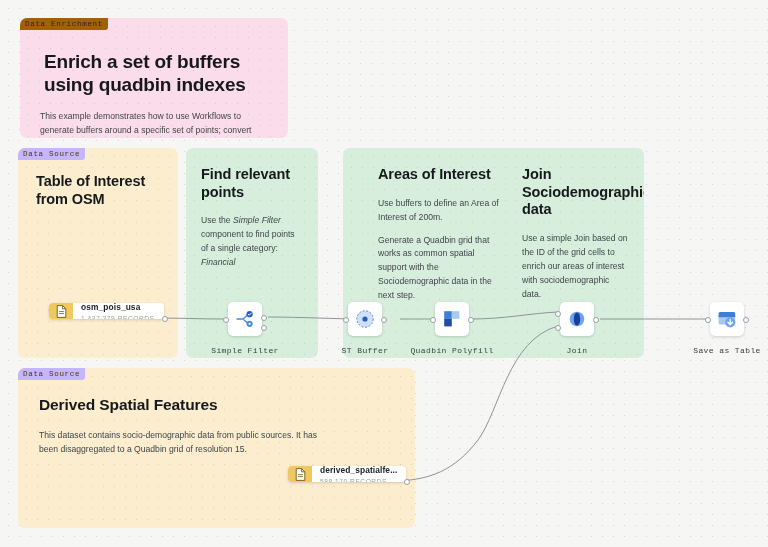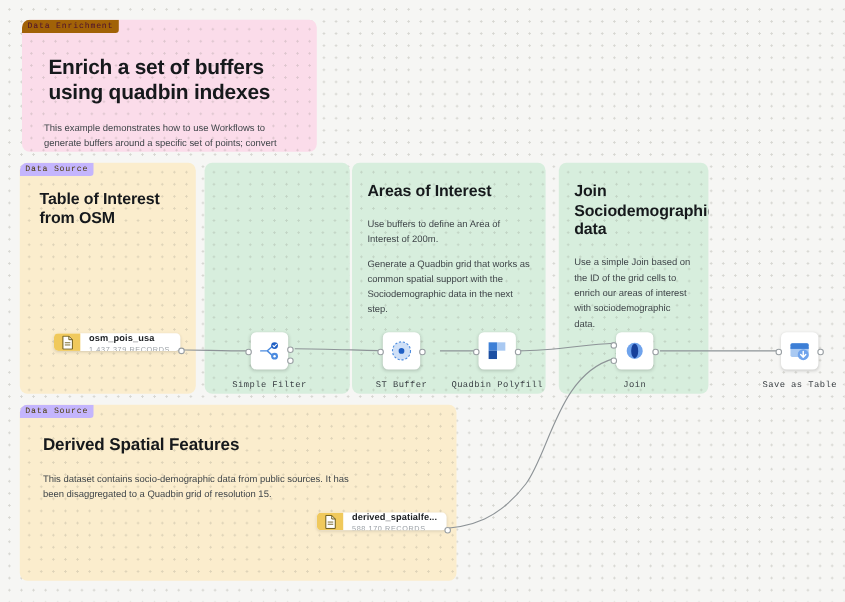--- a/index.html
+++ b/index.html
@@ -192,23 +192,27 @@
   <div class="panel panel-yellow" style="left:18px; top:148px; width:160px; height:210px;">
     <div class="panel-dots"></div>
     <div class="tag tag-yellow">Data Source</div>
     <div class="panel-inner" style="padding:25px 18px 0 18px;">
       <h2 class="ptitle-sm">Table of Interest from OSM</h2>
     </div>
   </div>
 
   <div class="panel panel-green" style="left:186px; top:148px; width:132px; height:210px;">
     <div class="panel-dots"></div>
-  </div>
-
-  <div class="panel panel-green" style="left:320px; top:148px; width:176px; height:210px;">
+    <div class="panel-inner" style="padding:18px 15px 0 15px;">
+      <h2 class="ptitle-sm">Find relevant points</h2>
+      <p class="pbody" style="margin-top:13px;"><span>Use the </span><span class="em">Simple Filter</span><span> component to find points of a single category: </span><span class="em">Financial</span></p>
+    </div>
+  </div>
+
+  <div class="panel panel-green" style="left:343px; top:148px; width:176px; height:210px;padding-left:21px;">
     <div class="panel-dots"></div>
     <div class="panel-inner" style="padding:18px 14px 0 14px;">
       <h2 class="ptitle-sm">Areas of Interest</h2>
       <p class="pbody" style="margin-top:13px;">Use buffers to define an Area of Interest of 200m.</p>
       <p class="pbody">Generate a Quadbin grid that works as common spatial support with the Sociodemographic data in the next step.</p>
     </div>
   </div>
 
   <div class="panel panel-green" style="left:508px; top:148px; width:136px; height:210px;">
     <div class="panel-dots"></div>

